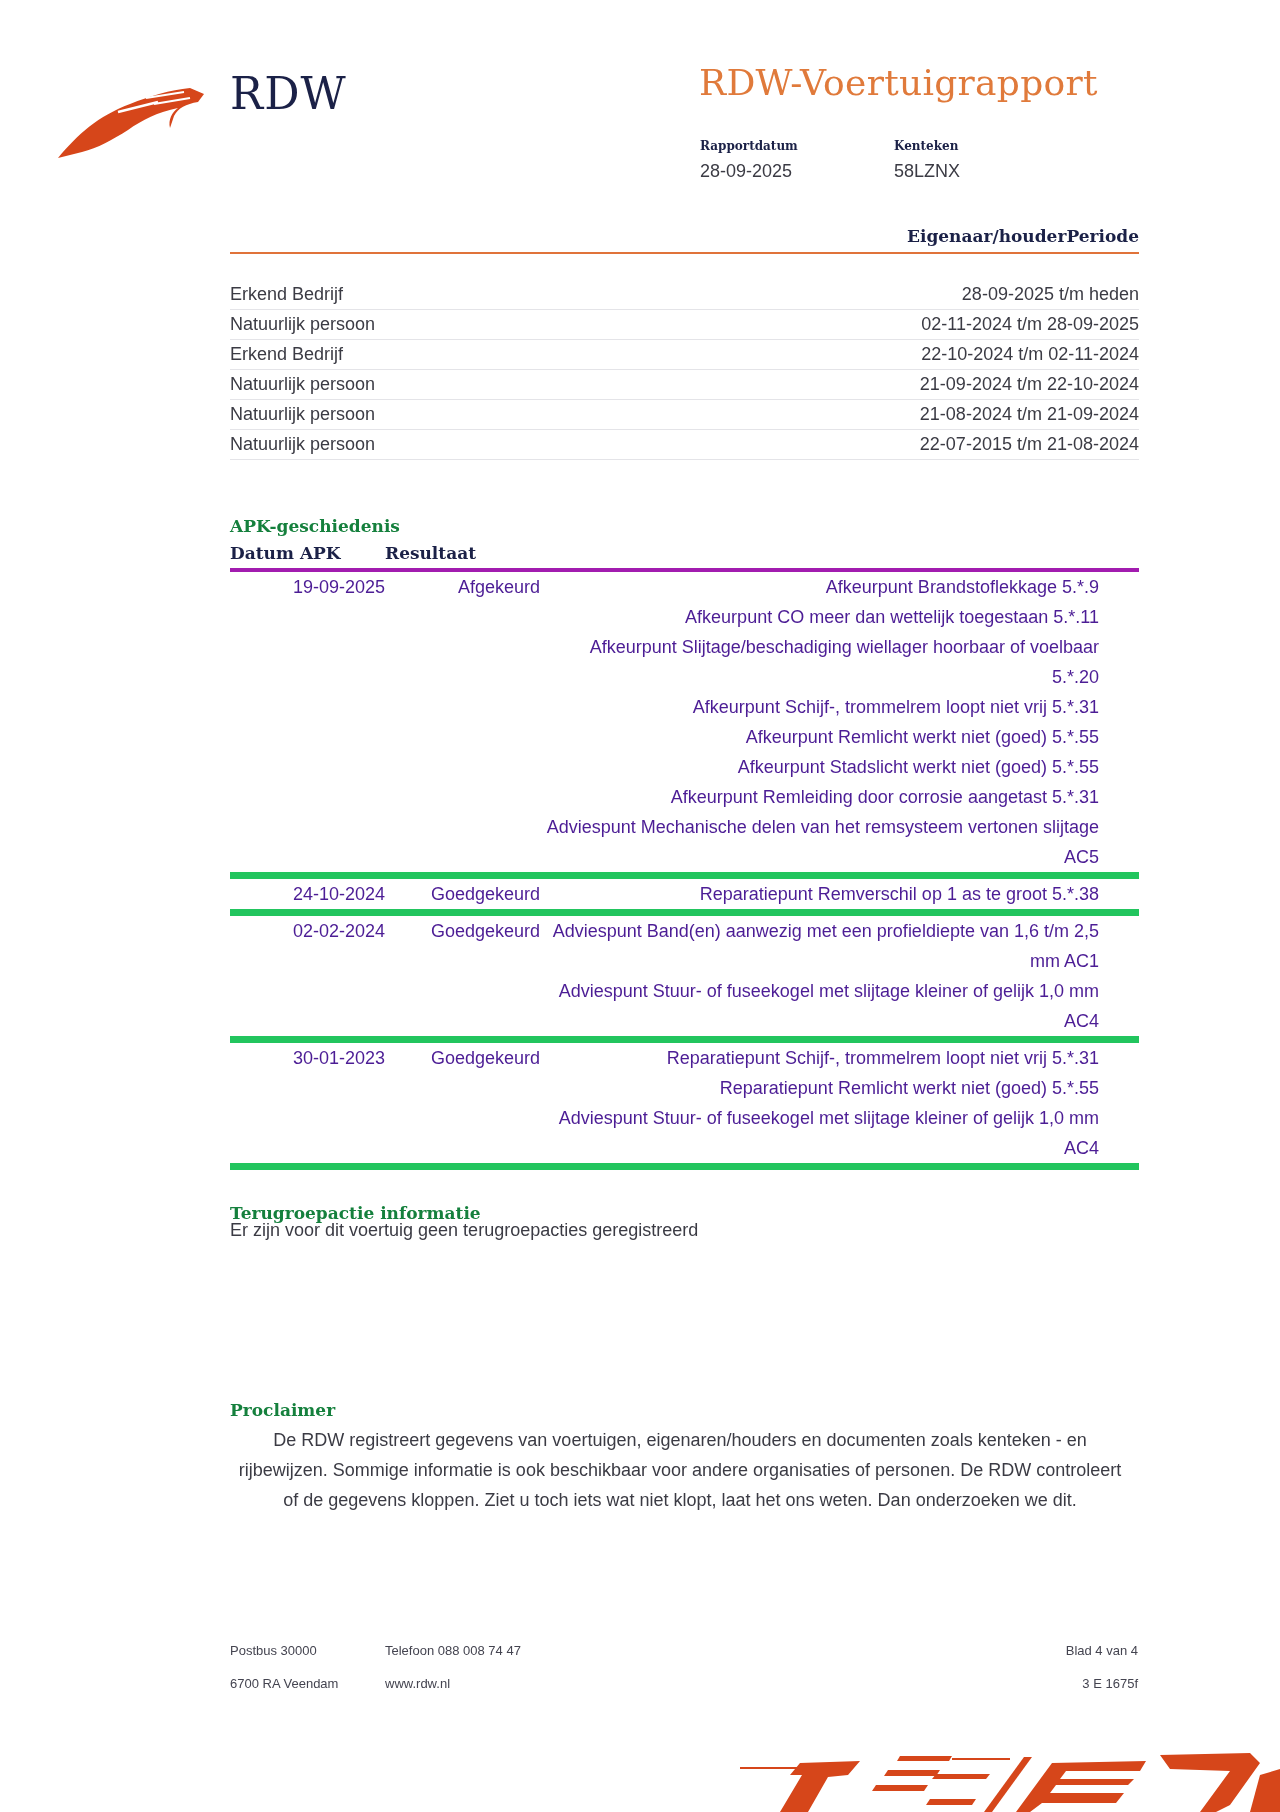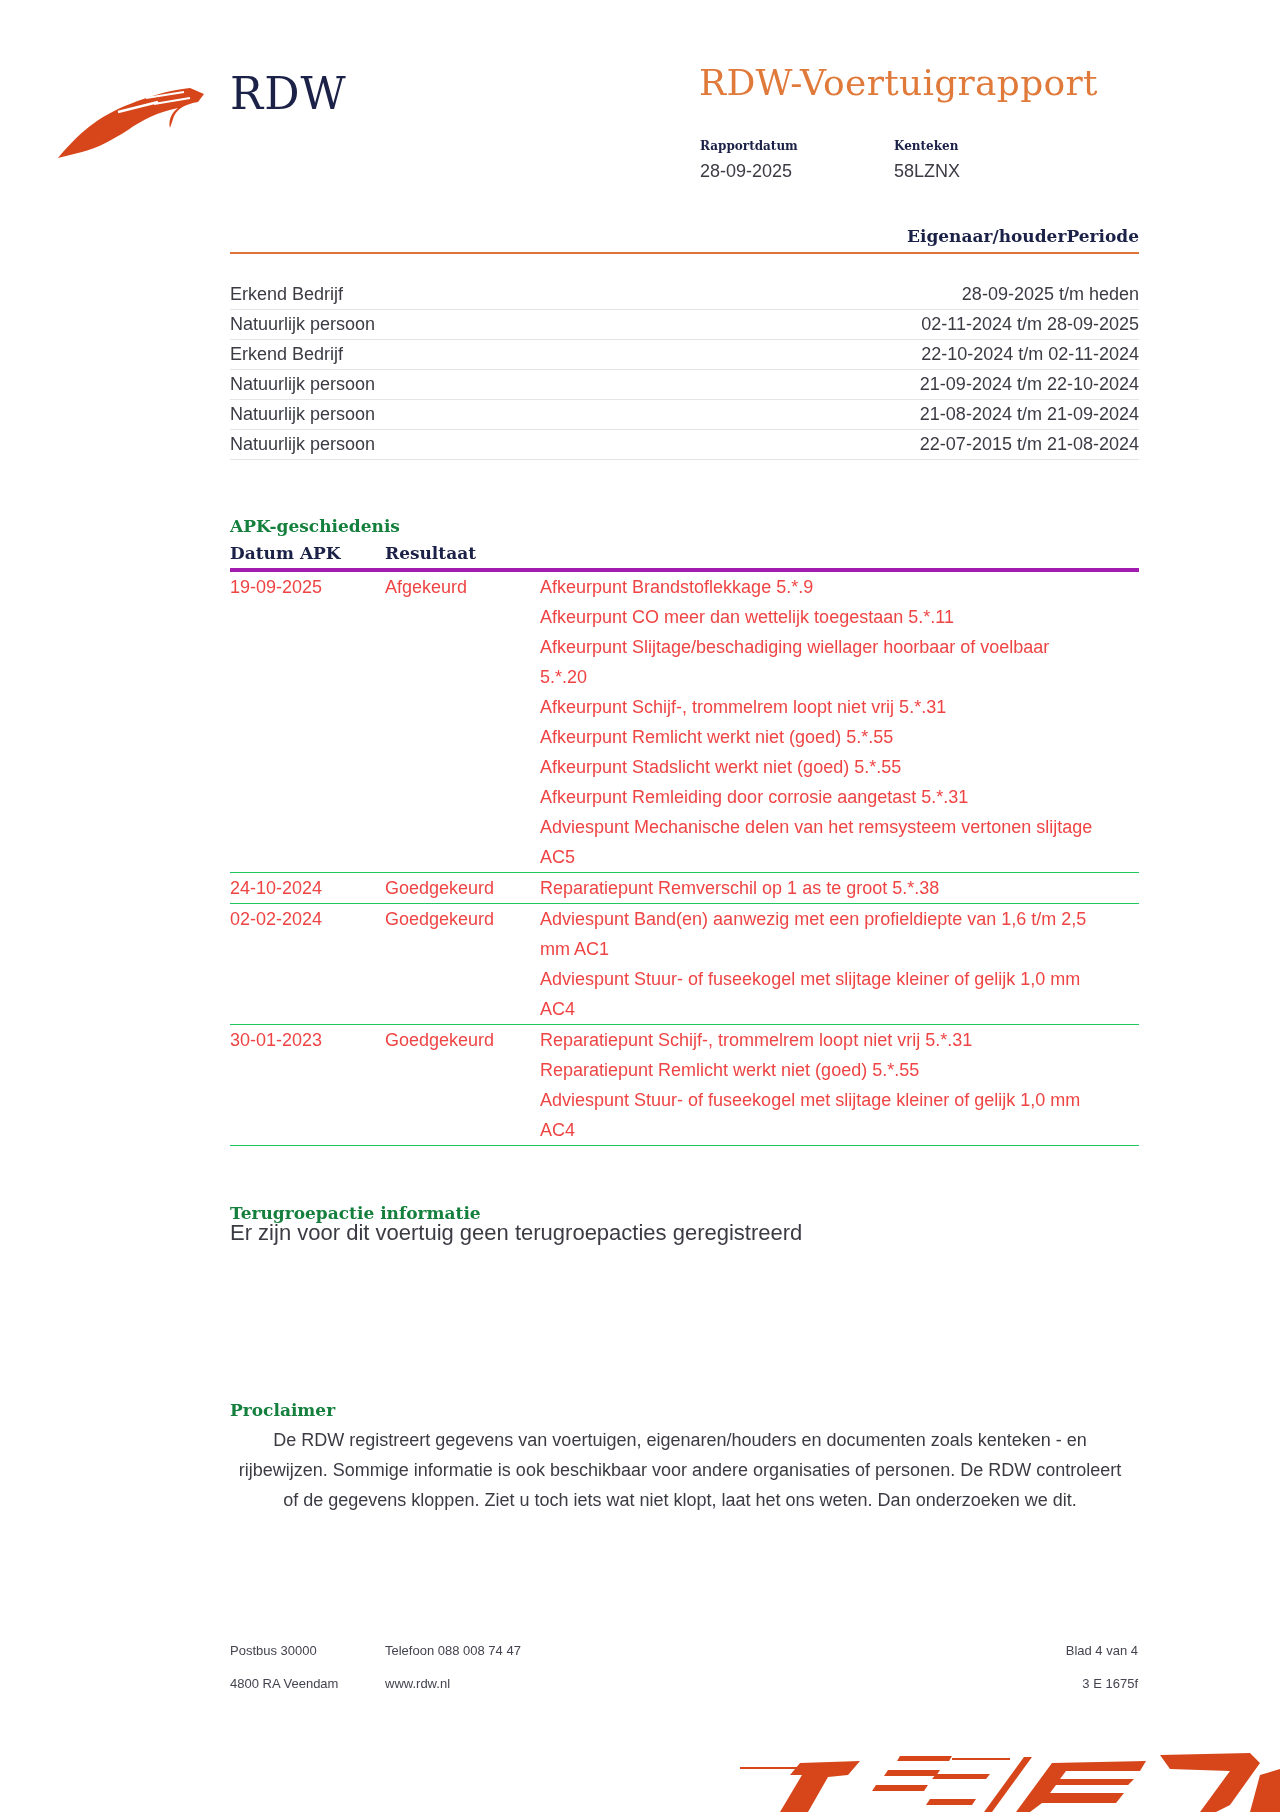--- a/index.html
+++ b/index.html
@@ -27,25 +27,25 @@
 
     
     .section-title { position: absolute; left: 230px; font-family: "DejaVu Serif", serif; font-weight: bold; font-size: 17px; color: #15803d; }
 
     
     .apk-head { top: 542px; height: 30px; display: flex; align-items: flex-end; border-bottom: 4px solid #a21caf; padding-bottom: 5px; }
     .apk-head .c1, .apk-row .c1 { width: 155px; }
     .apk-head .c2, .apk-row .c2 { width: 155px; }
     .apk-head .c3, .apk-row .c3 { flex: 1; }
     .apk-rows { top: 572px; }
-    .apk-row { display: flex; align-items: flex-start; border-bottom: 1px solid #22c55e; font-size: 18px; color: #ef4444; }
+    .apk-row { display: flex; align-items: flex-start; border-bottom: 7px solid #22c55e; font-size: 18px; color: #4c1d95; text-align: right; }
     .apk-row .cell { line-height: 30px; }
     .apk-row .c3 .remark { line-height: 30px; padding-right: 40px; }
 
-    .recall-text { position: absolute; left: 230px; top: 1220px; font-size: 22px; color: #3b3b44; }
+    .recall-text { position: absolute; left: 230px; top: 1220px; font-size: 18px; color: #3b3b44; }
 
     .disclaimer-text { position: absolute; left: 230px; top: 1425px; width: 900px; font-size: 18px; line-height: 30px; color: #3b3b44; text-align: center; }
 
     
     .footer { position: absolute; font-size: 13px; color: #444450; }
     .f1 { left: 230px; top: 1643px; }
     .f2 { left: 230px; top: 1676px; }
     .f3 { left: 385px; top: 1643px; }
     .f4 { left: 385px; top: 1676px; }
     .f5 { right: 142px; top: 1643px; text-align: right; }
@@ -151,21 +151,21 @@
   </div>
 </div>
 
 <div class="section-title" style="top:1203px;">Terugroepactie informatie</div>
 <div class="recall-text">Er zijn voor dit voertuig geen terugroepacties geregistreerd</div>
 
 <div class="section-title" style="top:1400px;">Proclaimer</div>
 <div class="disclaimer-text">De RDW registreert gegevens van voertuigen, eigenaren/houders en documenten zoals kenteken - en rijbewijzen. Sommige informatie is ook beschikbaar voor andere organisaties of personen. De RDW controleert of de gegevens kloppen. Ziet u toch iets wat niet klopt, laat het ons weten. Dan onderzoeken we dit.</div>
 
 <div class="footer f1">Postbus 30000</div>
-<div class="footer f2">4800 RA Veendam</div>
+<div class="footer f2">6700 RA Veendam</div>
 <div class="footer f3">Telefoon 088 008 74 47</div>
 <div class="footer f4">www.rdw.nl</div>
 <div class="footer f5">Blad 4 van 4</div>
 <div class="footer f6">3 E 1675f</div>
 
 <svg class="footer-mark" viewBox="0 0 550 67">
   <line x1="10" y1="23" x2="70" y2="23" stroke="#d6461a" stroke-width="2"></line>
   <polygon points="70,18 130,16 118,30 98,32 78,67 50,67 72,30 60,30" fill="#d6461a"></polygon>
   <polygon points="170,11 222,11 219,16 167,16" fill="#d6461a"></polygon>
   <line x1="222" y1="14" x2="280" y2="14" stroke="#d6461a" stroke-width="2"></line>

